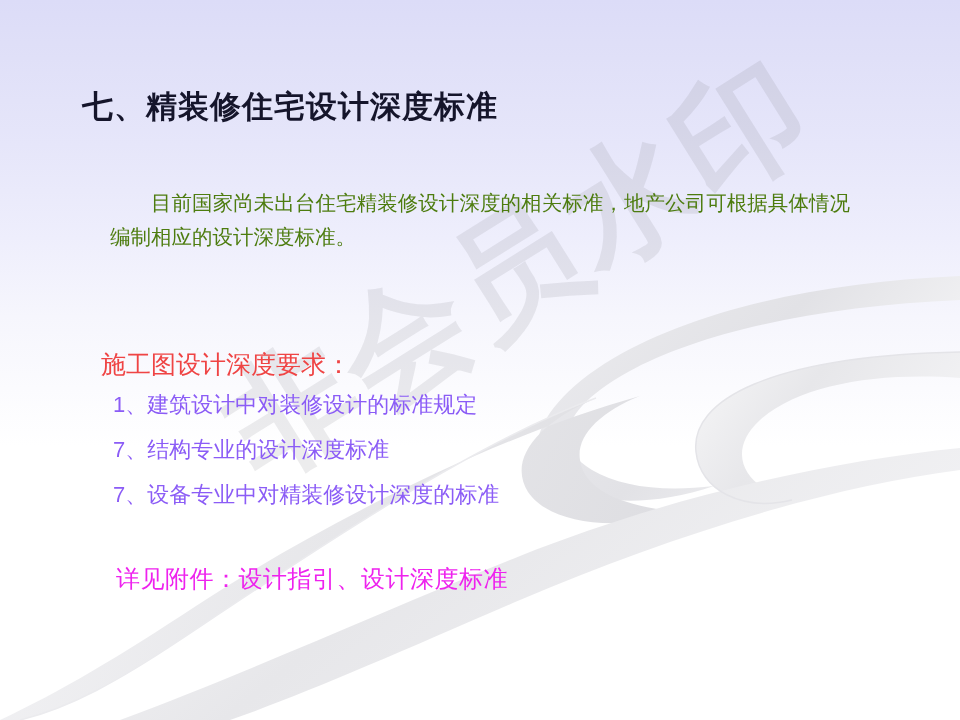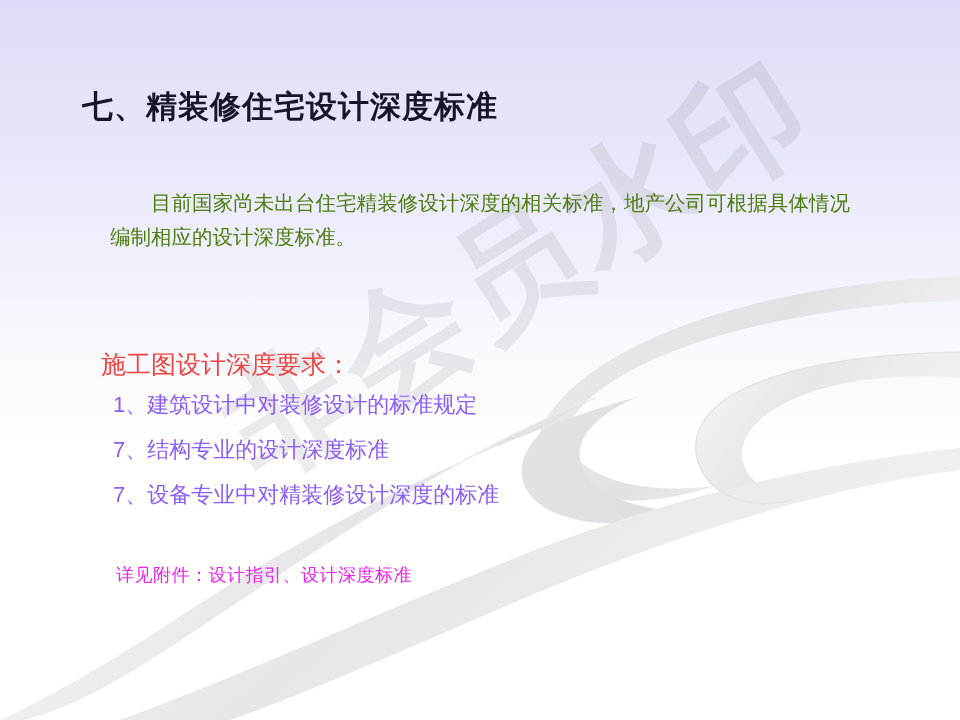--- a/index.html
+++ b/index.html
@@ -119,21 +119,21 @@
     color: #8b5cf6;
     height: 45px;
     line-height: 26px;
     white-space: nowrap;
   }
 
   .footer-note {
     position: absolute;
     left: 116px;
     top: 563px;
-    font-size: 18px;
+    font-size: 24px;
     color: #ee22ee;
     letter-spacing: 0.5px;
     white-space: nowrap;
   }
 </style>
 </head>
 <body>
 
 <div id="slide">
 

